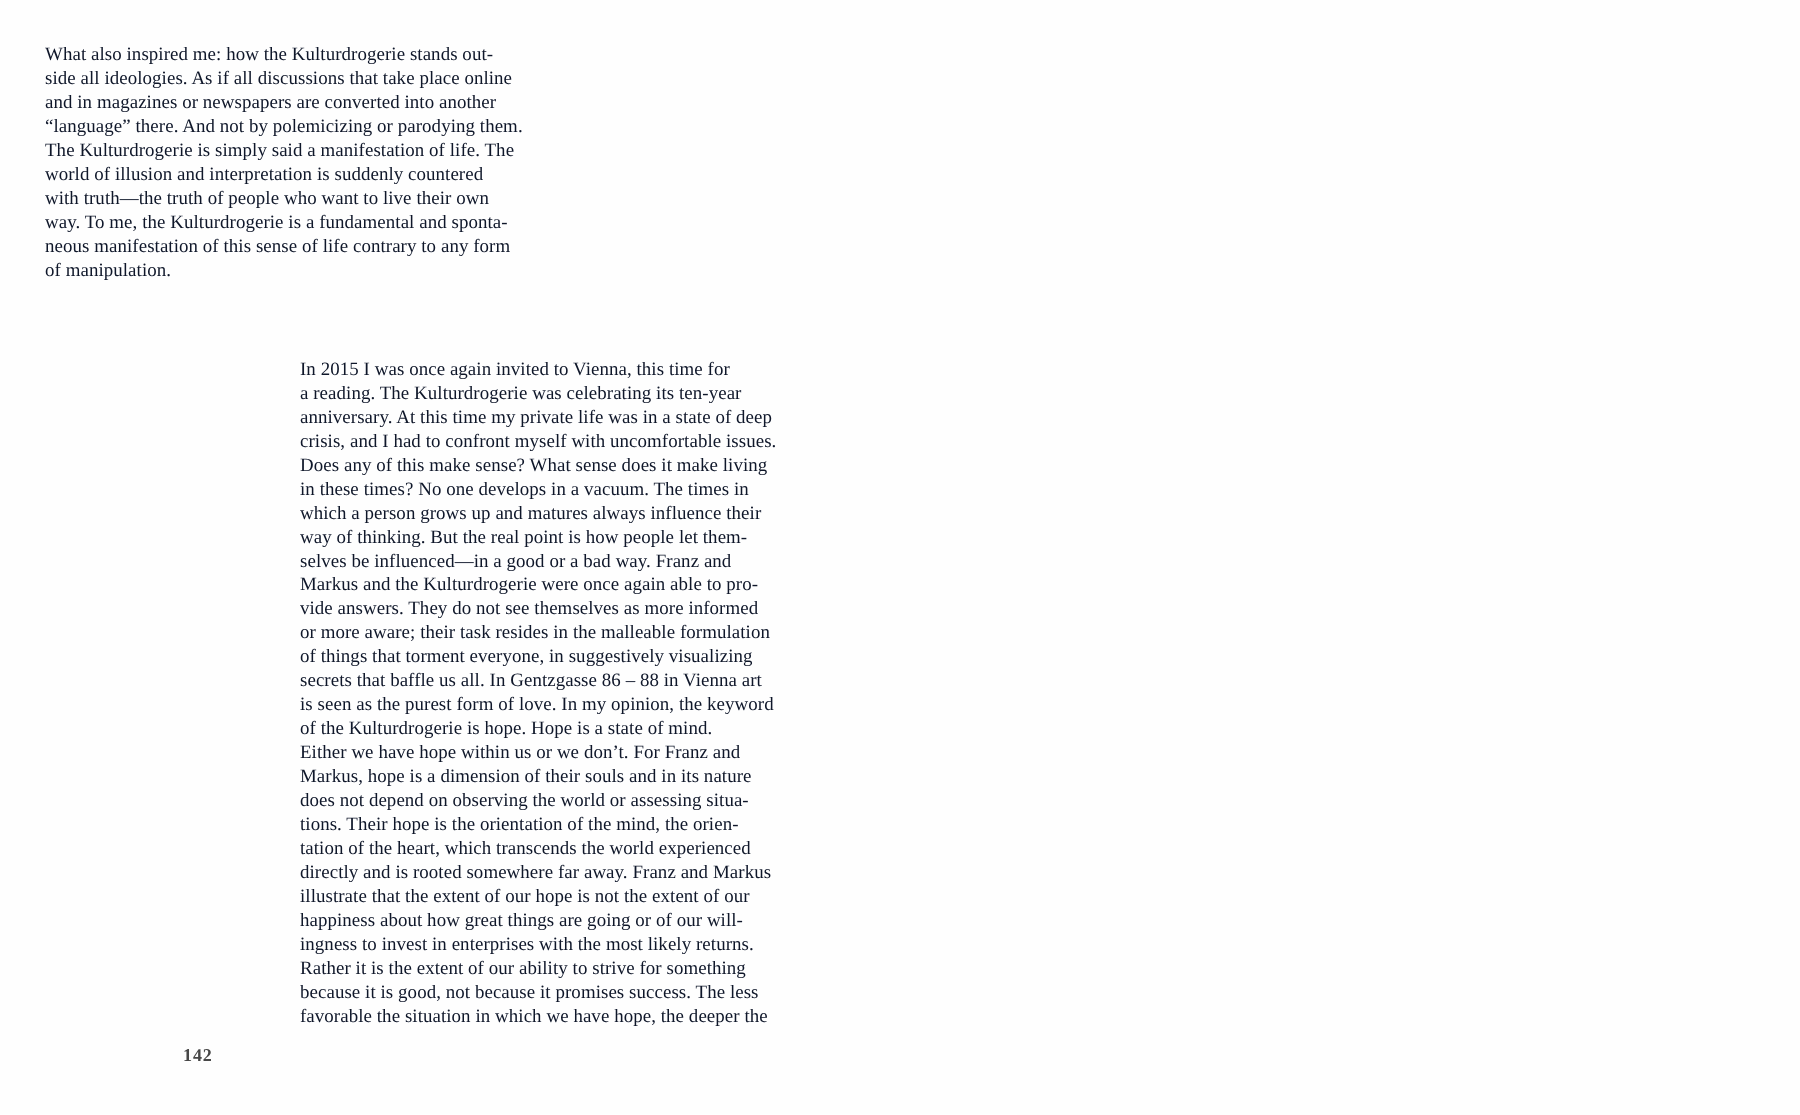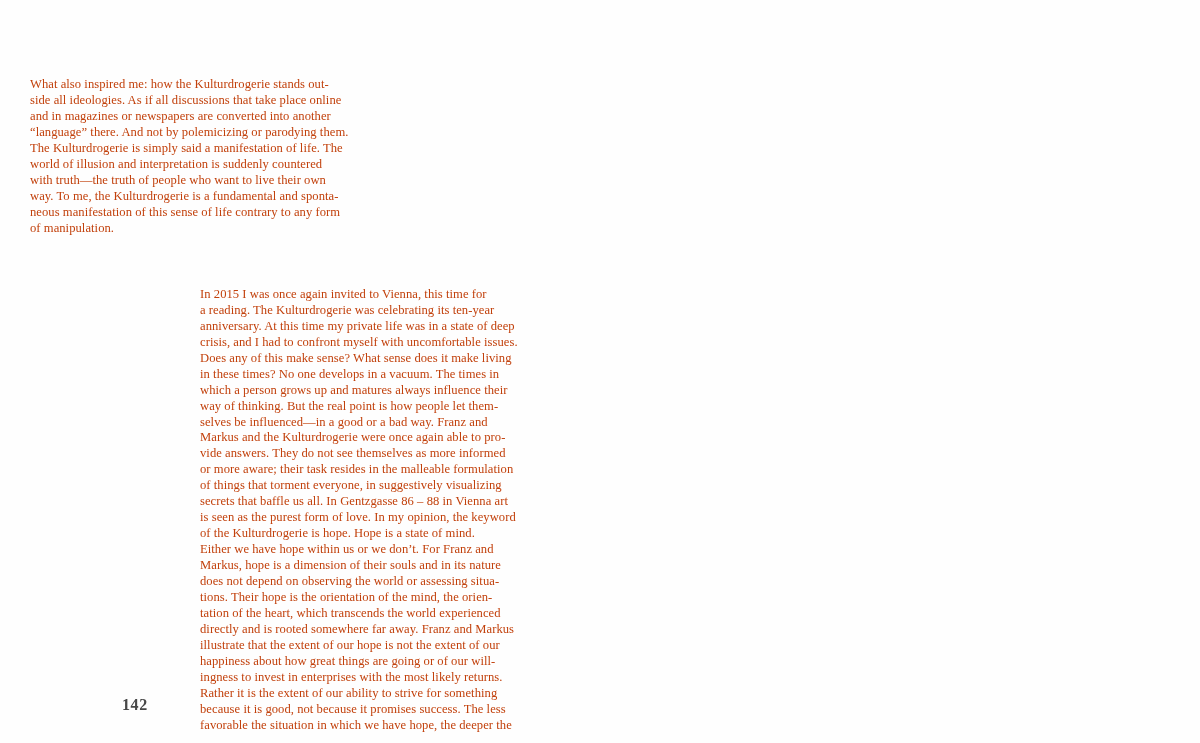--- a/index.html
+++ b/index.html
@@ -18,45 +18,44 @@
   .page {
     position: absolute;
     top: 0;
     height: 743px;
     width: 600px;
   }
   .page-left  { left: 0; }
   .page-right { left: 600px; }
   .textblock {
     position: absolute;
-    color: #c2410c;
+    color: #0f172a;
     font-size: 12.6px;
     line-height: 15.95px;
     letter-spacing: 0.05px;
     white-space: pre;
     text-align: left;
-    margin-top: 48px;
   }
   .opening-paragraph {
     left: 30px;
     top: 29px;
   }
   .section-block {
     left: 200px;
     top: 207px;
   }
   .section-heading,
   .section-body {
     white-space: pre;
   }
   .page-number {
     position: absolute;
     top: 696px;
     color: #474747;
-    font-size: 16px;
+    font-size: 12px;
     font-weight: bold;
     letter-spacing: 0.6px;
     font-family: "Liberation Serif", "DejaVu Serif", serif;
     text-align: center;
   }
   .page-number-left  { left: 122px; }
 </style>
 </head>
 <body>
 

